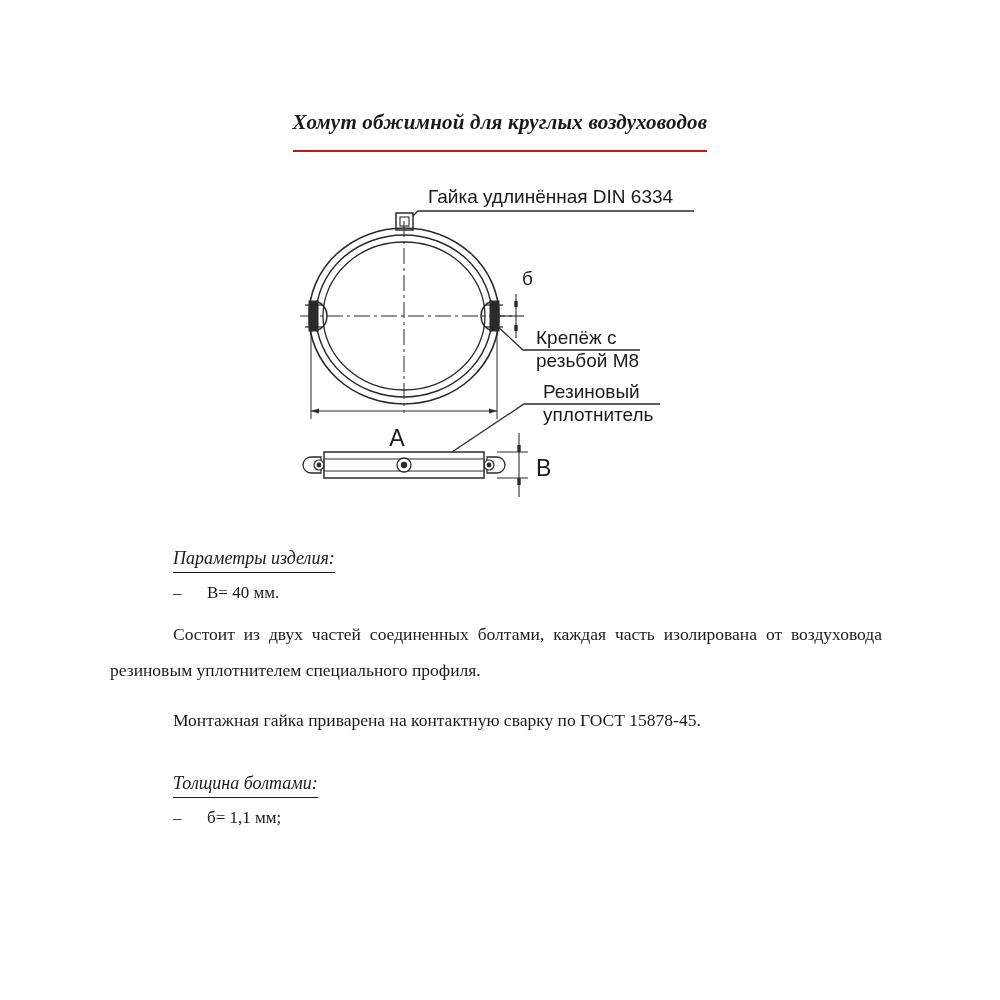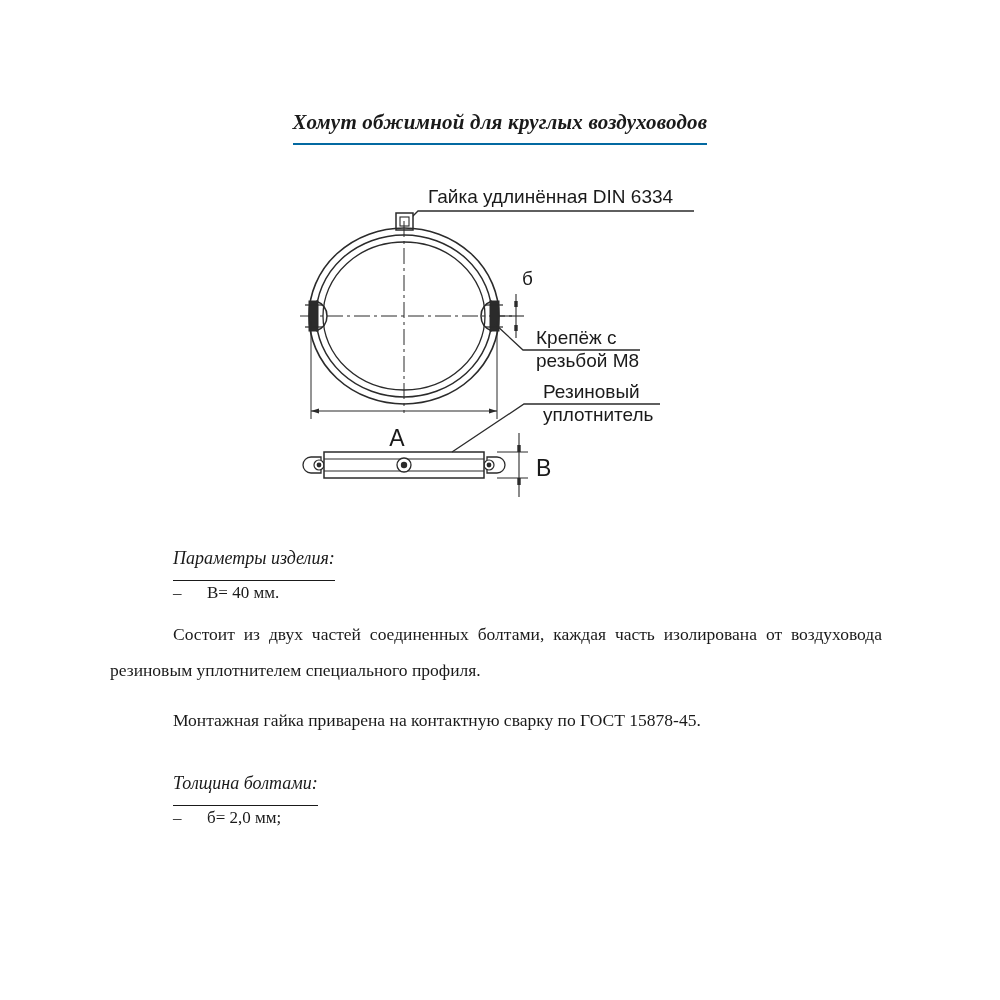--- a/index.html
+++ b/index.html
@@ -25,22 +25,22 @@
     width: 1000px;
     text-align: center;
     font-family: "Liberation Serif", serif;
     font-weight: bold;
     font-style: italic;
     font-size: 21px;
     letter-spacing: 0.2px;
     color: #1a1a1a;
   }
   .doc-title span {
-    border-bottom: 2px solid #0369a1;
-    padding-bottom: 9px;
+    border-bottom: 2px solid #b91c1c;
+    padding-bottom: 16px;
   }
 
   
   .drawing {
     position: absolute;
     left: 0;
     top: 161px;
     width: 1000px;
     height: 350px;
   }
@@ -57,21 +57,21 @@
     color: #1a1a1a;
   }
   .sec-head {
     font-style: italic;
     font-size: 18px;
     margin: 0 0 6px 0;
     padding-left: 63px;
   }
   .sec-head span {
     border-bottom: 1px solid #1a1a1a;
-    padding-bottom: 12px;
+    padding-bottom: 4px;
   }
   .bullet-row {
     display: block;
     padding-left: 63px;
     margin: 14px 0 0 0;
     font-size: 17px;
   }
   .bullet-row .dash {
     display: inline-block;
     width: 34px;
@@ -223,18 +223,18 @@
       <p class="para">Монтажная гайка приварена на контактную сварку по ГОСТ 15878-45.</p>
     </div>
 
     <div class="gap"></div>
 
     <div>
       <div class="sec-head">
         <span>Толщина болтами:</span>
       </div>
       <div class="bullet-row">
-        <span class="dash">–</span><span>б= 2,0 мм;</span>
+        <span class="dash">–</span><span>б= 1,1 мм;</span>
       </div>
     </div>
 
   </div>
 </div>
 
 </body></html>

